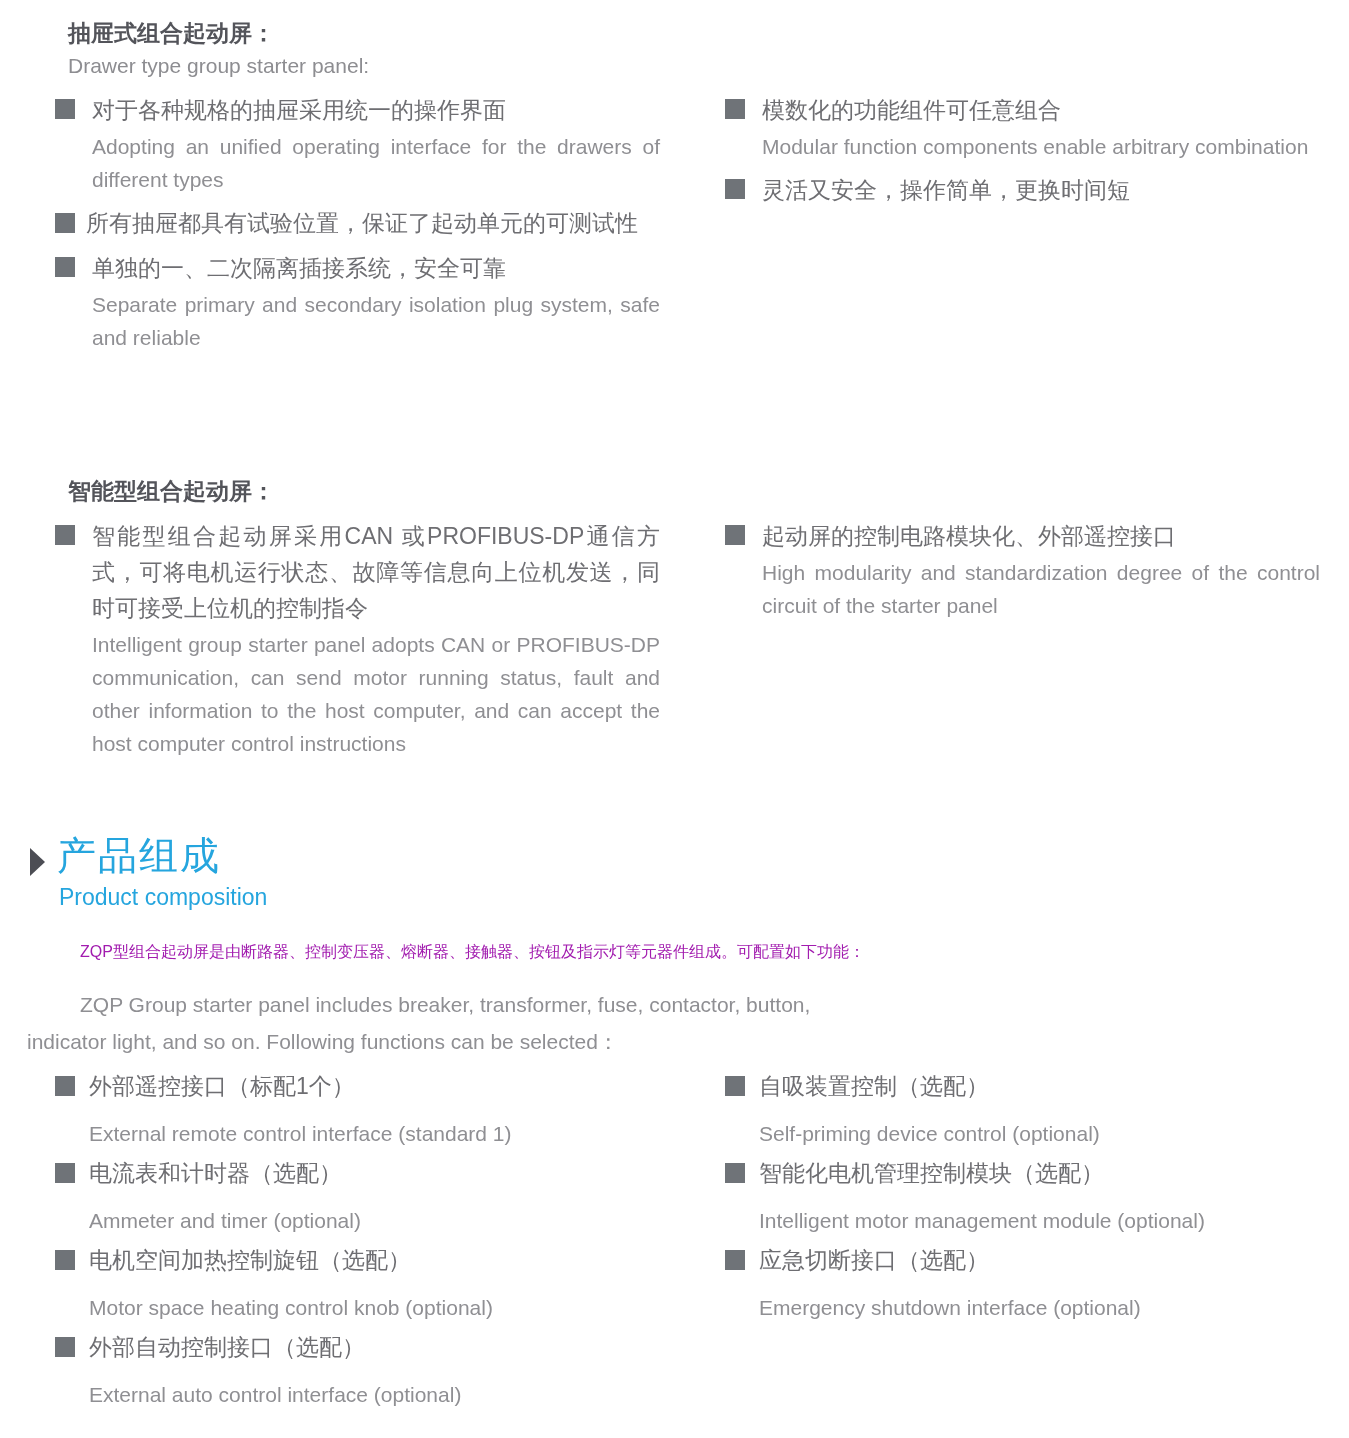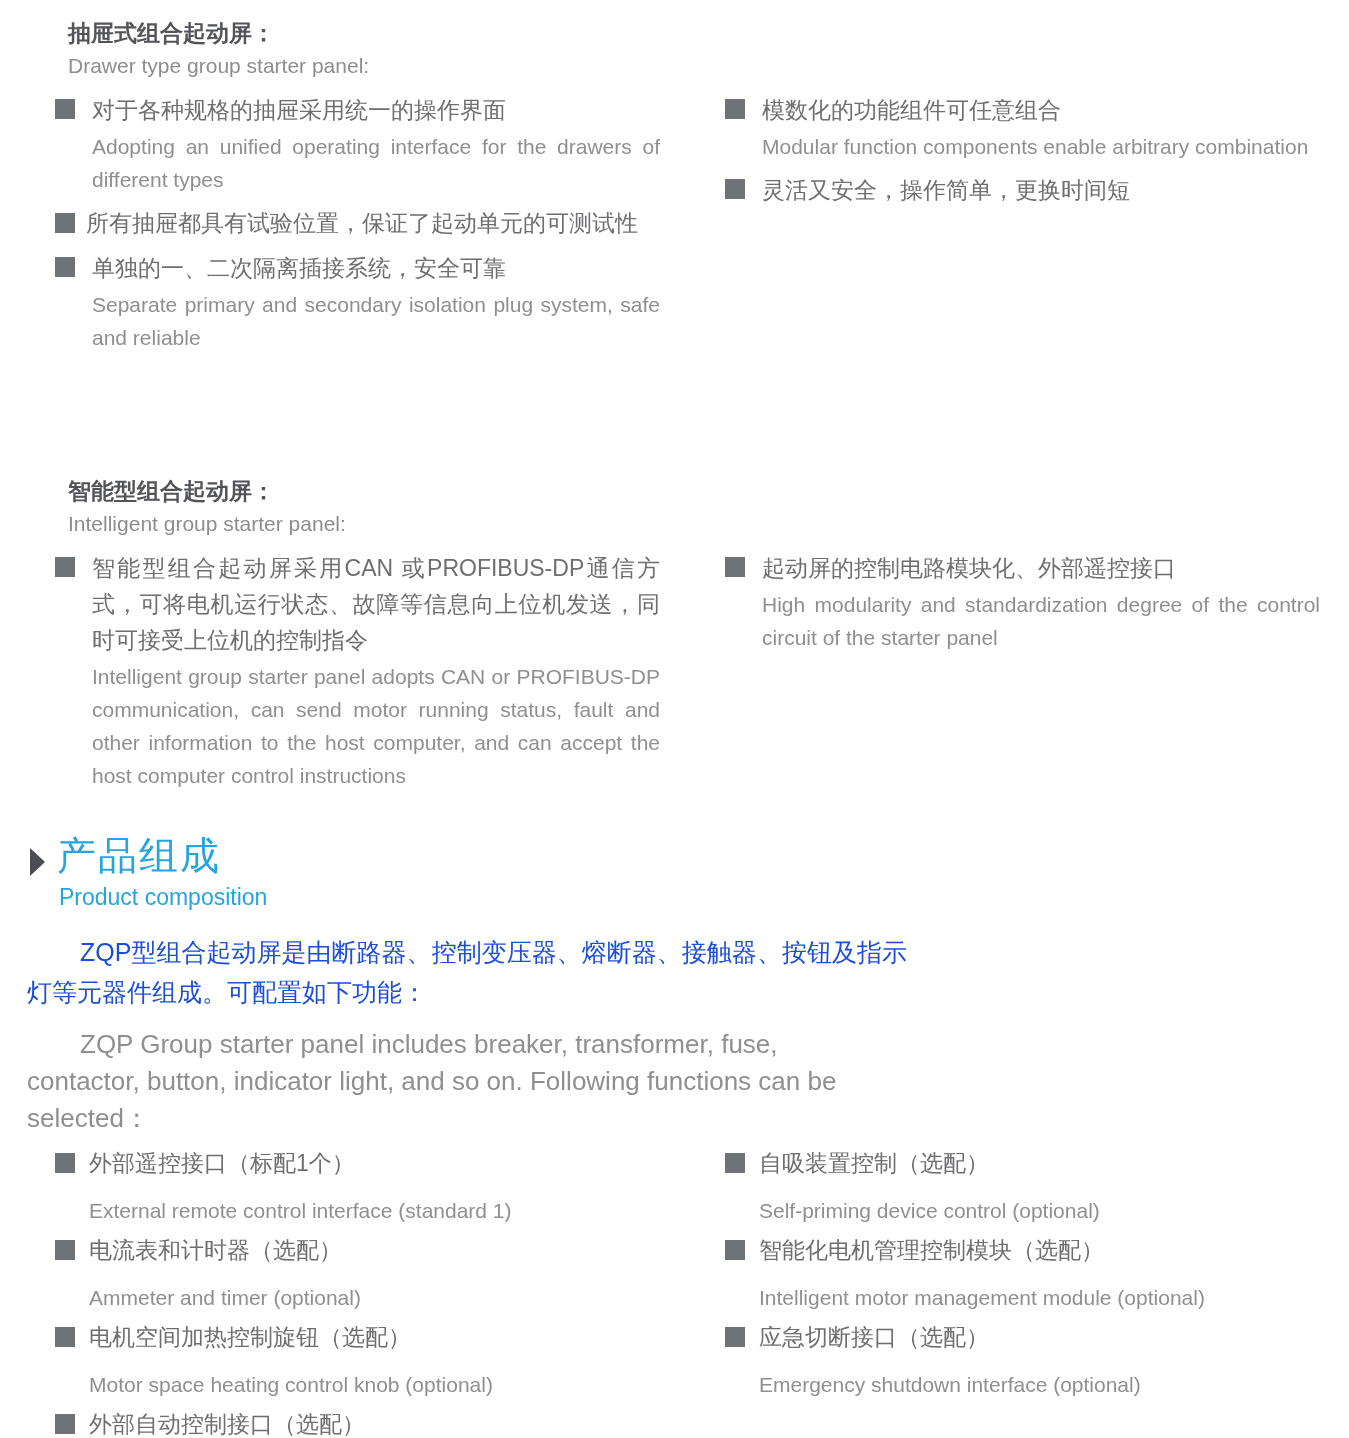--- a/index.html
+++ b/index.html
@@ -31,22 +31,22 @@
 
   
   .title-row { display:flex; align-items:flex-start; margin-left:30px; }
   .tri { flex:none; width:0; height:0; margin-top:14px;
          border-left:15px solid #4c4d54; border-top:14px solid transparent; border-bottom:14px solid transparent; }
   .title-txt { margin-left:12px; }
   .big-title { margin:0; font-size:39px; line-height:44px; font-weight:normal; color:#25a5de; letter-spacing:2px; }
   .big-sub { margin:4px 0 0 2px; font-size:23px; line-height:30px; color:#25a5de; }
 
   
-  .para-cn { margin:20px 17px 0 27px; width:880px; font-size:25px; line-height:40px; color:#1d4ed8; text-indent:53px; text-align:justify; }
-  .para-en { margin:14px 0 0 27px; width:862px; font-size:26px; line-height:37px; color:#8f8f93; text-indent:53px; }
+  .para-cn { margin:20px 17px 0 27px; width:880px; font-size:16px; line-height:40px; color:#a21caf; text-indent:53px; text-align:justify; }
+  .para-en { margin:14px 0 0 27px; width:862px; font-size:21px; line-height:37px; color:#8f8f93; text-indent:53px; }
 
   
   .feats { margin-top:8px; }
   .feat { display:flex; gap:14px; margin-bottom:3px; }
   .feat .bullet { margin-top:8px; }
   .feat .cn { line-height:37px; text-align:left; }
   .feat .en { margin-top:10px; line-height:37px; text-align:left; }
 </style>
 </head>
 <body>
@@ -96,21 +96,20 @@
             <p class="cn">灵活又安全，操作简单，更换时间短</p>
           </div>
         </div>
 
       </div>
     </div>
   </section>
 
   <section class="sec" style="top:476px;">
     <h2 class="h-cn">智能型组合起动屏：</h2>
-    <div class="h-en">Intelligent group starter panel:</div>
     <div class="cols">
       <div class="col-left">
 
         <div class="item">
           <span class="bullet"></span>
           <div class="itext">
             <p class="cn">智能型组合起动屏采用CAN 或PROFIBUS-DP通信方式，可将电机运行状态、故障等信息向上位机发送，同时可接受上位机的控制指令</p>
             <p class="en">Intelligent group starter panel adopts CAN or PROFIBUS-DP communication, can send motor running status, fault and other information to the host computer, and can accept the host computer control instructions</p>
           </div>
         </div>

